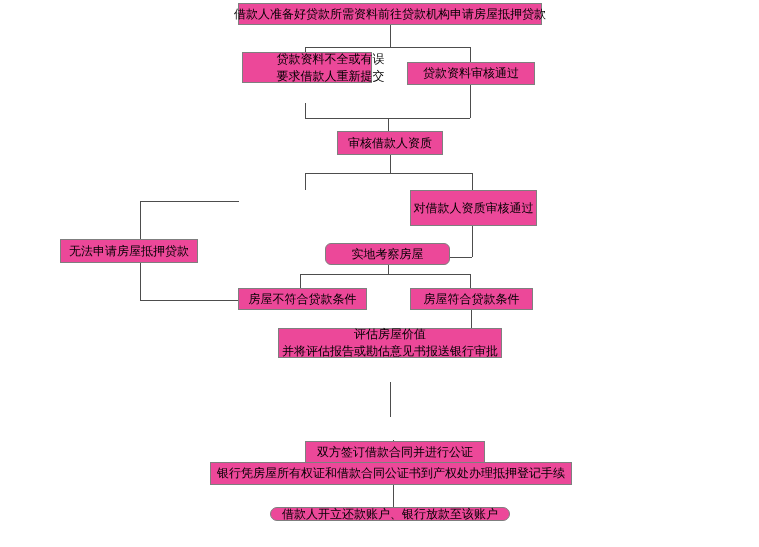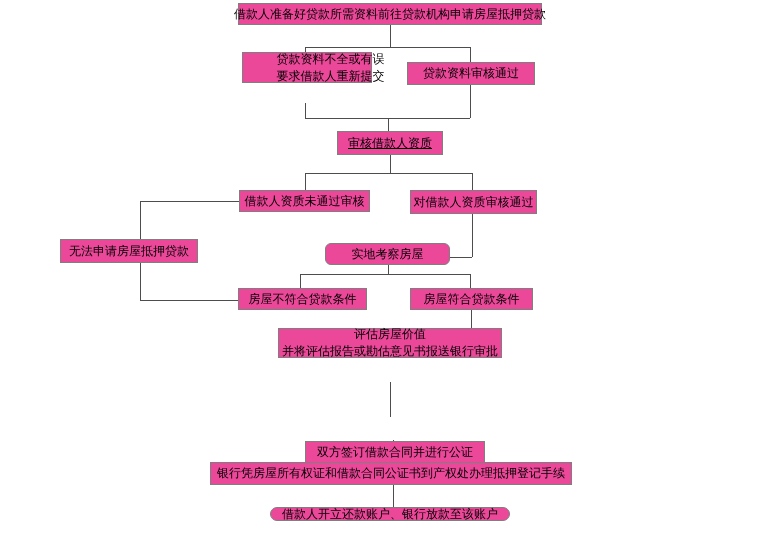--- a/index.html
+++ b/index.html
@@ -76,27 +76,24 @@
     <div class="node" style="left: 238px; top: 3px; width: 304px; height: 22px;">
       <div class="node-line">借款人准备好贷款所需资料前往贷款机构申请房屋抵押贷款</div>
     </div>
     <div class="node" style="left: 242px; top: 52px; width: 130px; height: 31px; padding-left: 47px;">
       <div class="node-line">贷款资料不全或有误</div>
       <div class="node-line">要求借款人重新提交</div>
     </div>
     <div class="node" style="left: 407px; top: 62px; width: 128px; height: 23px;">
       <div class="node-line">贷款资料审核通过</div>
     </div>
-    <div class="node" style="left: 337px; top: 131px; width: 106px; height: 24px; text-decoration: underline;">
+    <div class="node" style="left: 337px; top: 131px; width: 106px; height: 24px;">
       <div class="node-line">审核借款人资质</div>
     </div>
-    <div class="node" style="left: 239px; top: 190px; width: 131px; height: 22px;">
-      <div class="node-line">借款人资质未通过审核</div>
-    </div>
-    <div class="node" style="left: 410px; top: 190px; width: 127px; height: 24px;">
+    <div class="node" style="left: 410px; top: 190px; width: 127px; height: 36px;">
       <div class="node-line">对借款人资质审核通过</div>
     </div>
     <div class="node" style="left: 60px; top: 239px; width: 138px; height: 24px;">
       <div class="node-line">无法申请房屋抵押贷款</div>
     </div>
     <div class="node" style="left: 325px; top: 243px; width: 125px; height: 22px; border-radius: 6px;">
       <div class="node-line">实地考察房屋</div>
     </div>
     <div class="node" style="left: 238px; top: 288px; width: 129px; height: 22px;">
       <div class="node-line">房屋不符合贷款条件</div>

